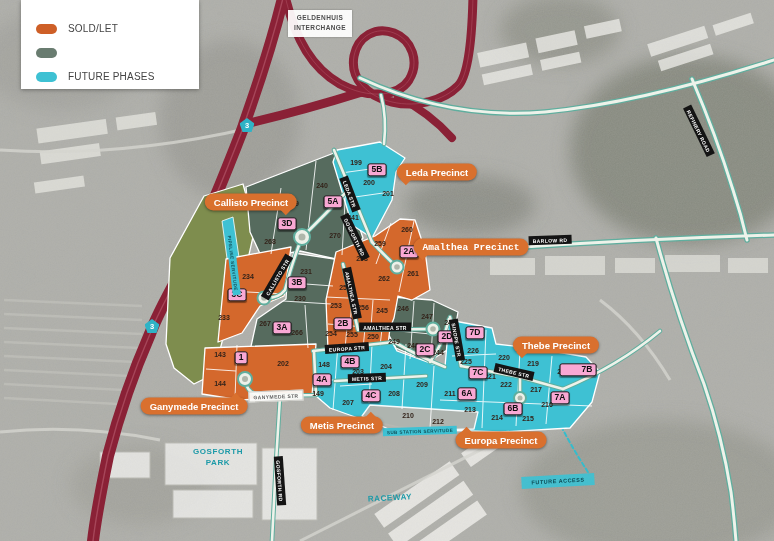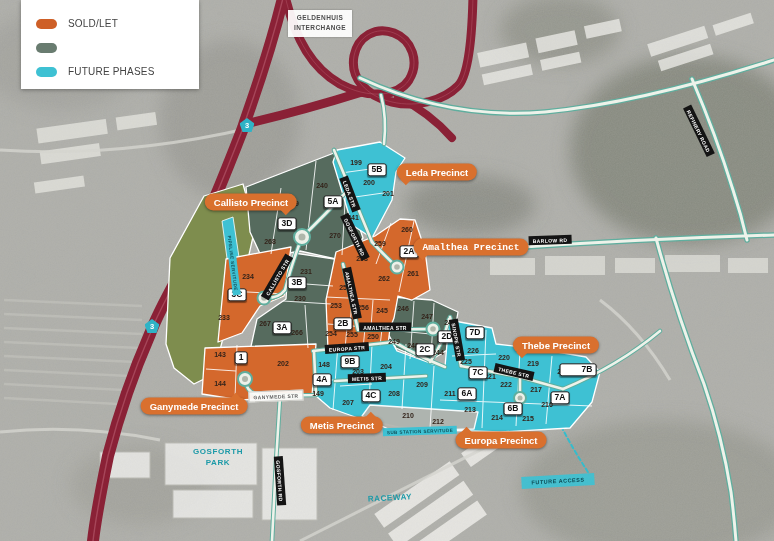--- a/index.html
+++ b/index.html
@@ -4,33 +4,33 @@
 <style>
   html,body{margin:0;padding:0;background:#888;}
   #stage{position:relative;width:774px;height:541px;overflow:hidden;background:#aeaea9;
          font-family:"Liberation Sans","DejaVu Sans",sans-serif;}
   #stage svg{position:absolute;left:0;top:0;}
   #overlay{position:absolute;left:0;top:0;width:774px;height:541px;}
 
   
   #legend{position:absolute;left:21px;top:0;width:178px;height:89px;background:#fff;
           box-shadow:0 1px 4px rgba(0,0,0,.35);padding:13px 0 0 15px;box-sizing:border-box;}
-  .lrow{display:flex;align-items:center;height:21px;margin-bottom:3px;}
+  .lrow{display:flex;align-items:flex-end;height:21px;margin-bottom:3px;}
   .sw{width:21px;height:10px;border-radius:5px;margin-right:11px;flex:0 0 auto;}
   .sw0{background:#ce5f27;} .sw1{background:#697c70;} .sw2{background:#3ec1d3;}
   .llabel{font-size:10px;color:#434343;letter-spacing:.2px;}
 
   
   #interchange{position:absolute;left:288px;top:10px;width:64px;background:rgba(255,255,255,.93);
                text-align:center;padding:3px 0;font-size:6.5px;font-weight:bold;color:#4d4d4d;
                letter-spacing:.4px;line-height:1.6;box-shadow:0 0 2px rgba(0,0,0,.3);}
 
   
   .plot{position:absolute;transform:translate(-50%,-50%);font-size:7px;font-weight:bold;color:#33231a;white-space:nowrap;}
-  .badge{position:absolute;transform:translate(-50%,-50%);background:#ffffff;border:1.5px solid #1d1d1d;
+  .badge{position:absolute;transform:translate(-50%,-50%);background:#f9a8d4;border:1.5px solid #1d1d1d;
          border-radius:2.5px;padding:1px 3px;font-size:8.5px;font-weight:bold;color:#101010;
          box-shadow:0 1px 1px rgba(0,0,0,.4);white-space:nowrap;line-height:1.1;}
   .street{position:absolute;white-space:nowrap;font-weight:bold;letter-spacing:.4px;}
   .street.dark{background:#141414;color:#fdfdfd;font-size:5px;padding:1.5px 4px;}
   .street.light{background:rgba(252,252,250,.95);color:#5d5d5d;font-size:5px;padding:1.5px 4px;border:.5px solid #c9c9c4;}
   .street.cyan{background:#3ec1d3;color:#12505a;font-size:4.6px;padding:1.5px 4px;}
   .callout{position:absolute;transform:translate(-50%,-50%);background:#d9702e;color:#fff;
            font-size:9.5px;font-weight:bold;padding:3px 9px;border-radius:9px;white-space:nowrap;
            box-shadow:0 1px 3px rgba(0,0,0,.45);z-index:5;}
   .tail{position:absolute;width:8px;height:8px;background:#d9702e;transform:rotate(45deg);z-index:-1;}
@@ -330,21 +330,21 @@
       <div class="badge" style="left: 425px; top: 350px; transform: translate(-50%, -50%);">2C</div>
       <div class="badge" style="left: 447px; top: 337px; transform: translate(-50%, -50%);">2D</div>
       <div class="badge" style="left: 475px; top: 333px; transform: translate(-50%, -50%);">7D</div>
       <div class="badge" style="left: 478px; top: 373px; transform: translate(-50%, -50%);">7C</div>
       <div class="badge" style="left: 578px; top: 370px; transform: translate(-50%, -50%); padding-left: 21px;">7B</div>
       <div class="badge" style="left: 560px; top: 398px; transform: translate(-50%, -50%);">7A</div>
       <div class="badge" style="left: 467px; top: 394px; transform: translate(-50%, -50%);">6A</div>
       <div class="badge" style="left: 513px; top: 409px; transform: translate(-50%, -50%);">6B</div>
       <div class="badge" style="left: 241px; top: 358px; transform: translate(-50%, -50%);">1</div>
       <div class="badge" style="left: 322px; top: 380px; transform: translate(-50%, -50%);">4A</div>
-      <div class="badge" style="left: 350px; top: 362px; transform: translate(-50%, -50%);">9B</div>
+      <div class="badge" style="left: 350px; top: 362px; transform: translate(-50%, -50%);">4B</div>
       <div class="badge" style="left: 371px; top: 396px; transform: translate(-50%, -50%);">4C</div>
       <div class="street dark" style="left: 350px; top: 194px; transform: translate(-50%, -50%) rotate(69deg);">LEDA STR</div>
       <div class="street dark" style="left: 355px; top: 237px; transform: translate(-50%, -50%) rotate(64deg);">GOSFORTH RD</div>
       <div class="street dark" style="left: 277px; top: 277px; transform: translate(-50%, -50%) rotate(-60deg);">CALLISTO STR</div>
       <div class="street dark" style="left: 352px; top: 293px; transform: translate(-50%, -50%) rotate(78deg);">AMALTHEA STR</div>
       <div class="street dark" style="left: 385px; top: 327px; transform: translate(-50%, -50%);">AMALTHEA STR</div>
       <div class="street dark" style="left: 347px; top: 348px; transform: translate(-50%, -50%) rotate(-4deg);">EUROPA STR</div>
       <div class="street dark" style="left: 367px; top: 378px; transform: translate(-50%, -50%) rotate(-2deg);">METIS STR</div>
       <div class="street light" style="left: 276px; top: 396px; transform: translate(-50%, -50%) rotate(-2deg);">GANYMEDE STR</div>
       <div class="street dark" style="left: 514px; top: 372px; transform: translate(-50%, -50%) rotate(13deg);">THEBE STR</div>

